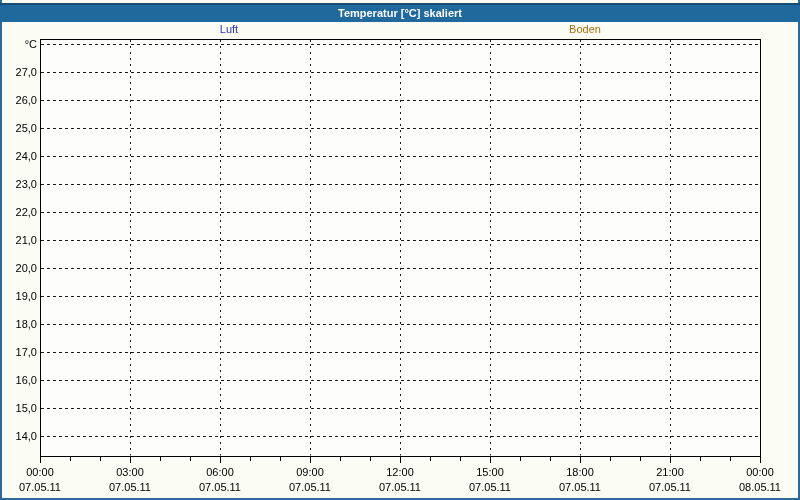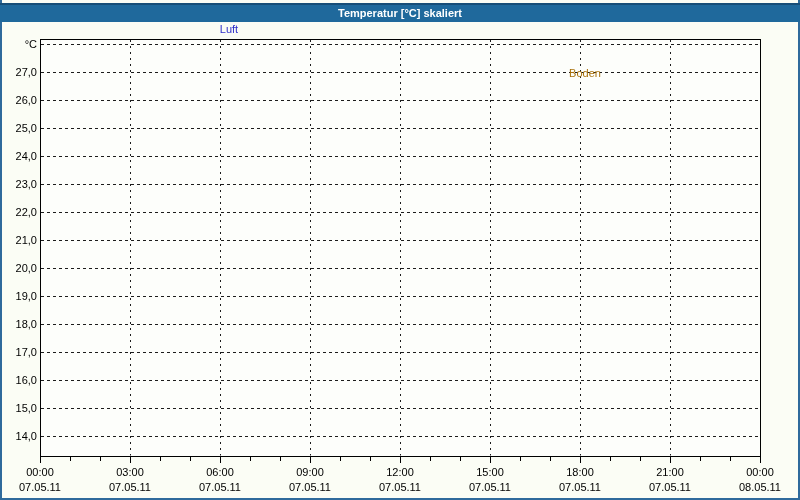--- a/index.html
+++ b/index.html
@@ -48,21 +48,21 @@
 </style>
 </head>
 <body>
 
 <div class="window" style="background: rgb(251, 253, 245);">
 
   <div class="titlebar" style="background: rgb(31, 105, 156); border-top-color: rgb(23, 78, 120);">Temperatur [°C] skaliert</div>
 
   <div class="legend">
     <span class="legend-item luft" style="color: rgb(46, 46, 201); padding-left: 48px;">Luft</span>
-    <span class="legend-item boden" style="color: rgb(168, 112, 10); margin-top: 44px;">Boden</span>
+    <span class="legend-item boden" style="color: rgb(168, 112, 10);">Boden</span>
   </div>
 
   <svg class="plot" width="800" height="500" id="plot-svg">
       <rect x="40" y="39" width="720" height="417" fill="#fdfefb"></rect>
       <line x1="41" y1="44.5" x2="759.5" y2="44.5" stroke="#1c1c1c" stroke-width="1" stroke-dasharray="3 3"></line>
       <line x1="41" y1="72.5" x2="759.5" y2="72.5" stroke="#1c1c1c" stroke-width="1" stroke-dasharray="3 3"></line>
       <line x1="41" y1="100.5" x2="759.5" y2="100.5" stroke="#1c1c1c" stroke-width="1" stroke-dasharray="3 3"></line>
       <line x1="41" y1="128.5" x2="759.5" y2="128.5" stroke="#1c1c1c" stroke-width="1" stroke-dasharray="3 3"></line>
       <line x1="41" y1="156.5" x2="759.5" y2="156.5" stroke="#1c1c1c" stroke-width="1" stroke-dasharray="3 3"></line>
       <line x1="41" y1="184.5" x2="759.5" y2="184.5" stroke="#1c1c1c" stroke-width="1" stroke-dasharray="3 3"></line>

